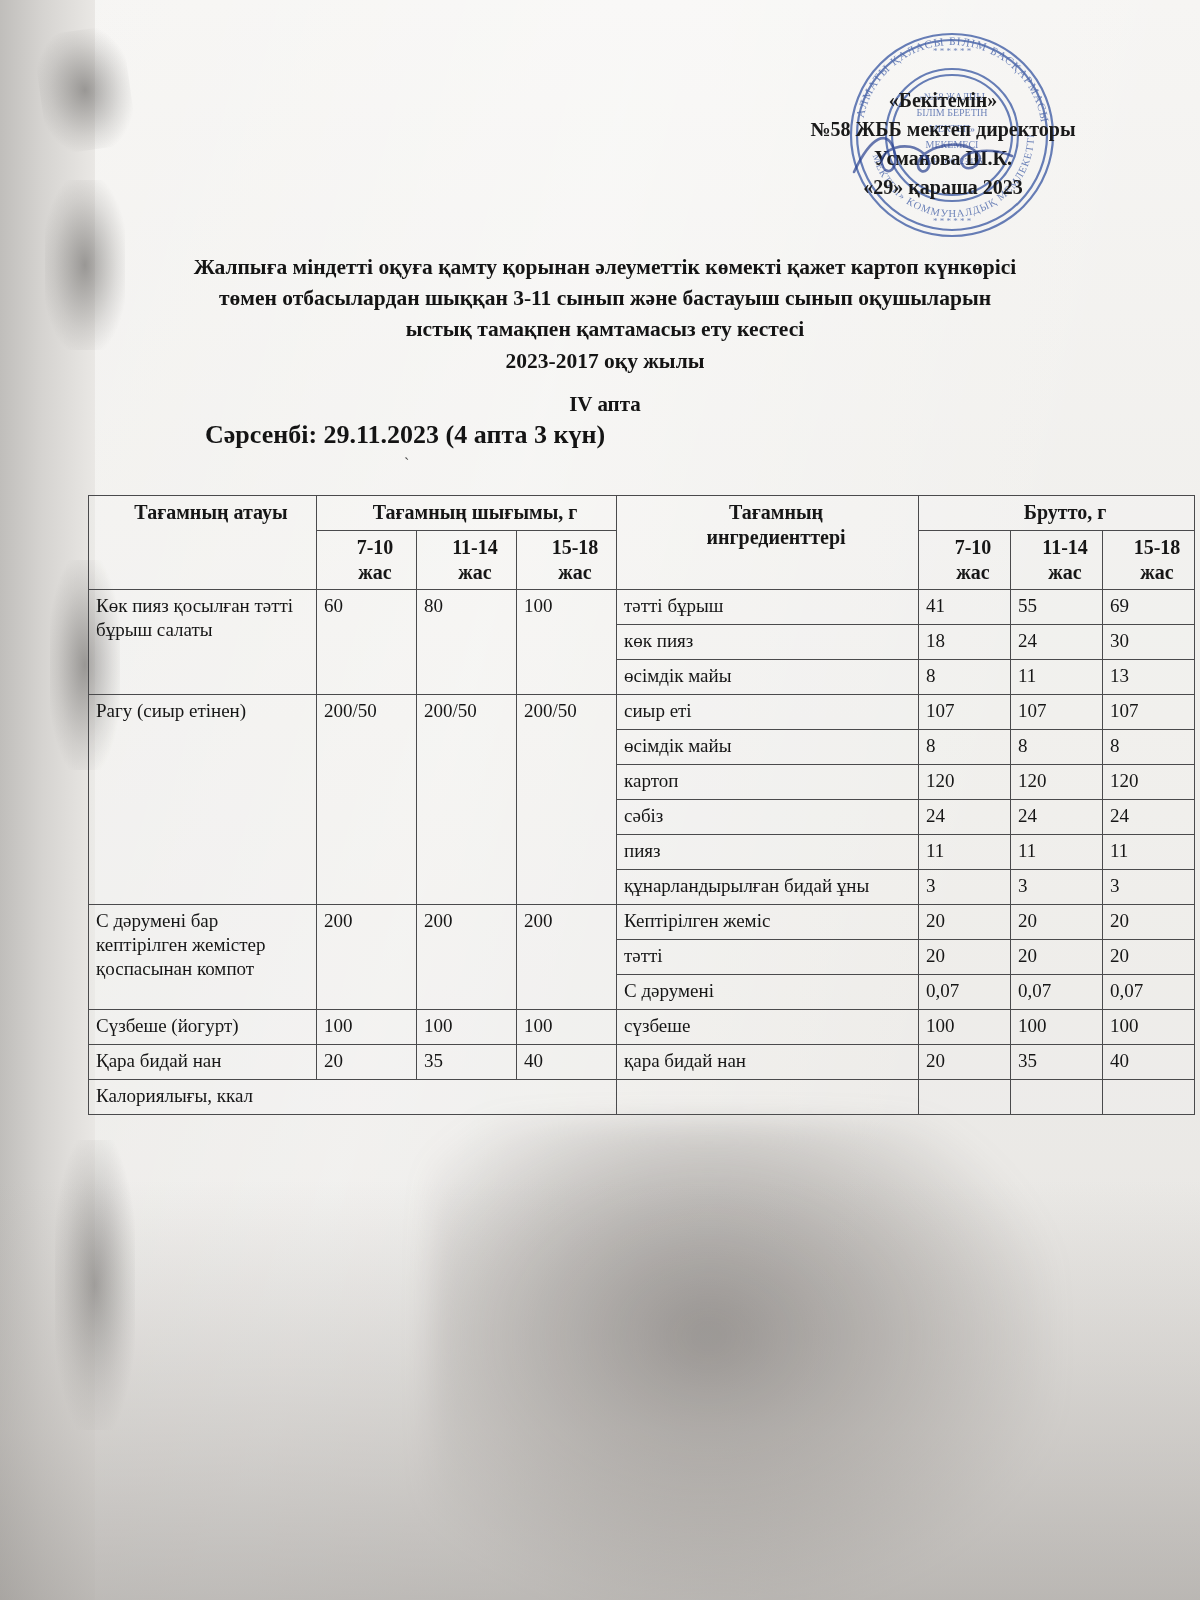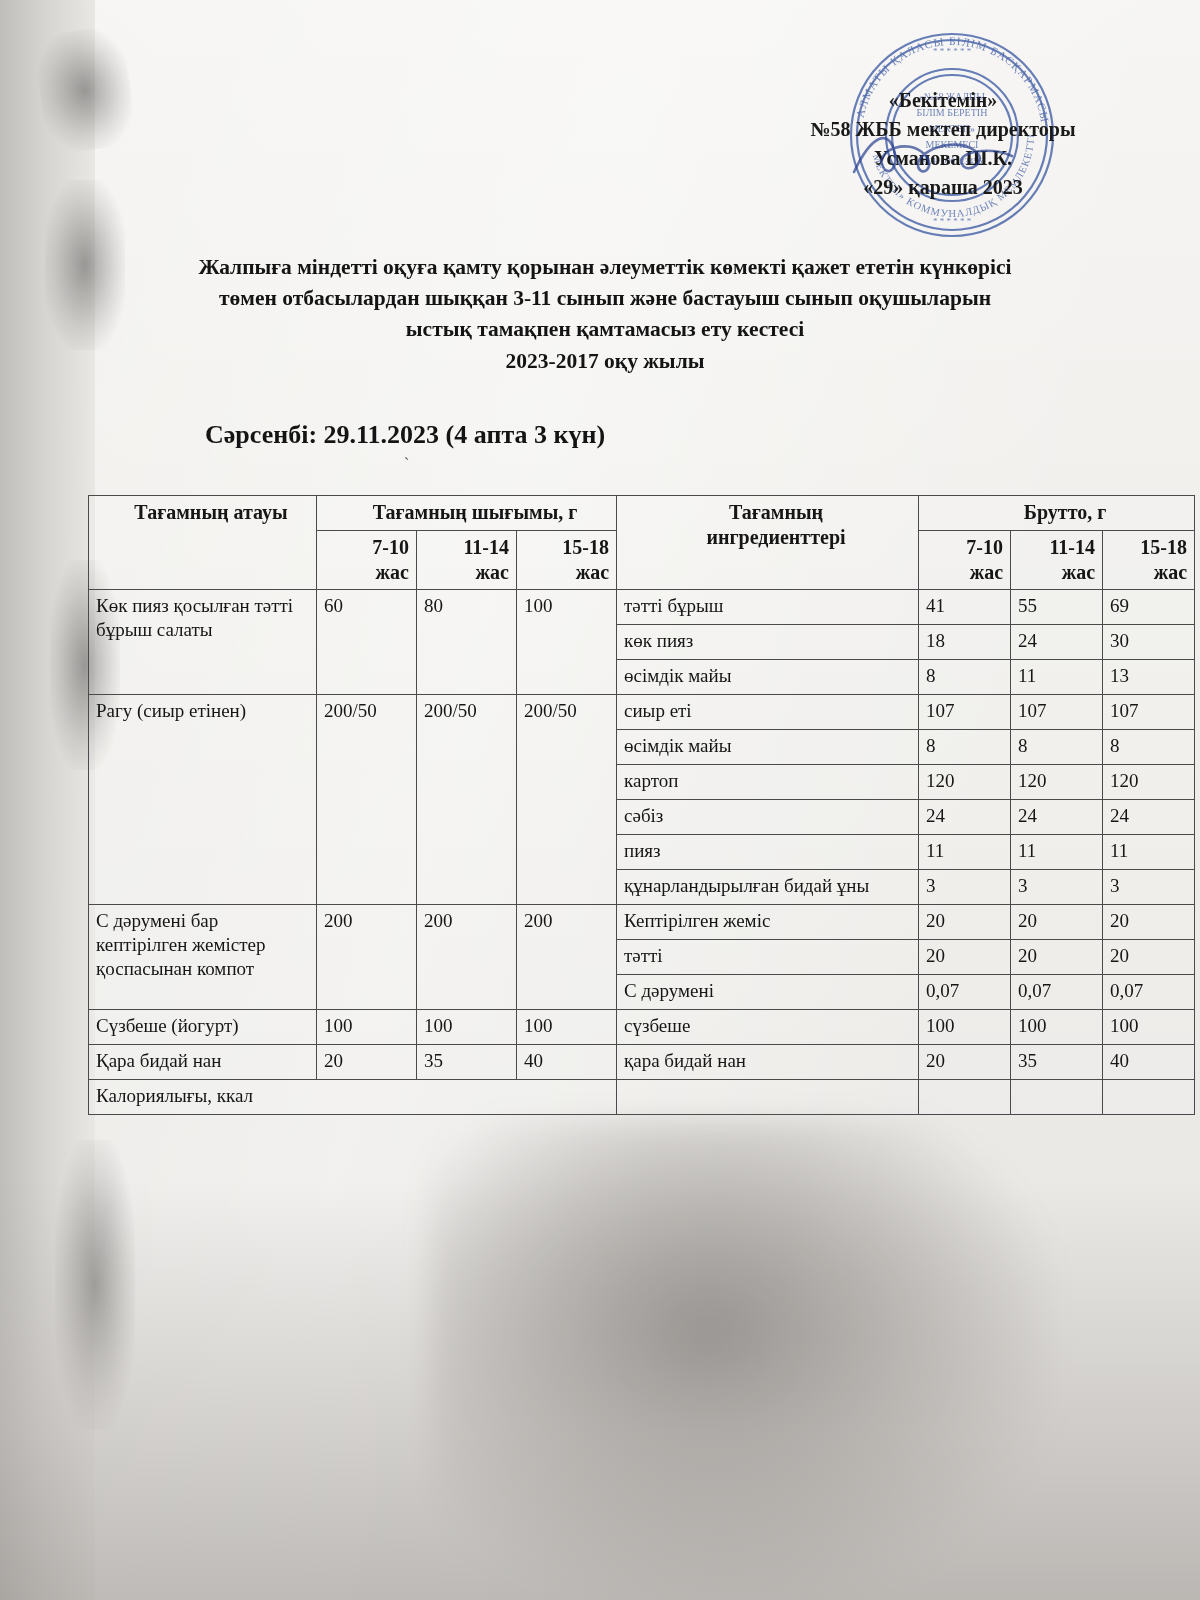--- a/index.html
+++ b/index.html
@@ -162,21 +162,21 @@
   table.menu th {
     font-weight: bold;
     font-size: 20px;
     padding-left: 24px;
   }
   .c-name   { width: 228px; }
   .c-out    { width: 100px; }
   .c-ing    { width: 302px; }
   .c-br     { width: 92px; }
   .nowrapc  { white-space: nowrap; }
-  .hdr-sub  { font-weight: bold; font-size: 19px; text-align: right; }
+  .hdr-sub  { font-weight: bold; font-size: 19px; }
   .calrow td {
     font-weight: bold;
     font-size: 21px;
     height: 40px;
     padding-top: 8px;
   }
 </style>
 </head>
 <body>
 
@@ -218,26 +218,27 @@
   </svg>
 
   <div class="approve">
     <div>«Бекітемін»</div>
     <div>№58 ЖББ мектеп директоры</div>
     <div>Усманова Ш.К.</div>
     <div>«29» қараша 2023</div>
   </div>
 
   <div class="title">
-    <div>Жалпыға міндетті оқуға қамту қорынан әлеуметтік көмекті қажет ететін күнкөрісі</div>
+    <div>Жалпыға міндетті оқуға қамту қорынан әлеуметтік көмекті қажет картоп күнкөрісі</div>
     <div>төмен отбасылардан шыққан 3-11 сынып және бастауыш сынып оқушыларын</div>
     <div>ыстық тамақпен қамтамасыз ету кестесі</div>
     <div>2023-2017 оқу жылы</div>
   </div>
 
+  <div class="week">IV апта</div>
   <div class="day">Сәрсенбі: 29.11.2023 (4 апта 3 күн)</div>
   <div class="tick">`</div>
 
   <div class="tablewrap">
     <table class="menu">
       <colgroup>
         <col class="c-name">
           <col class="c-out">
           <col class="c-out">
           <col class="c-out">

